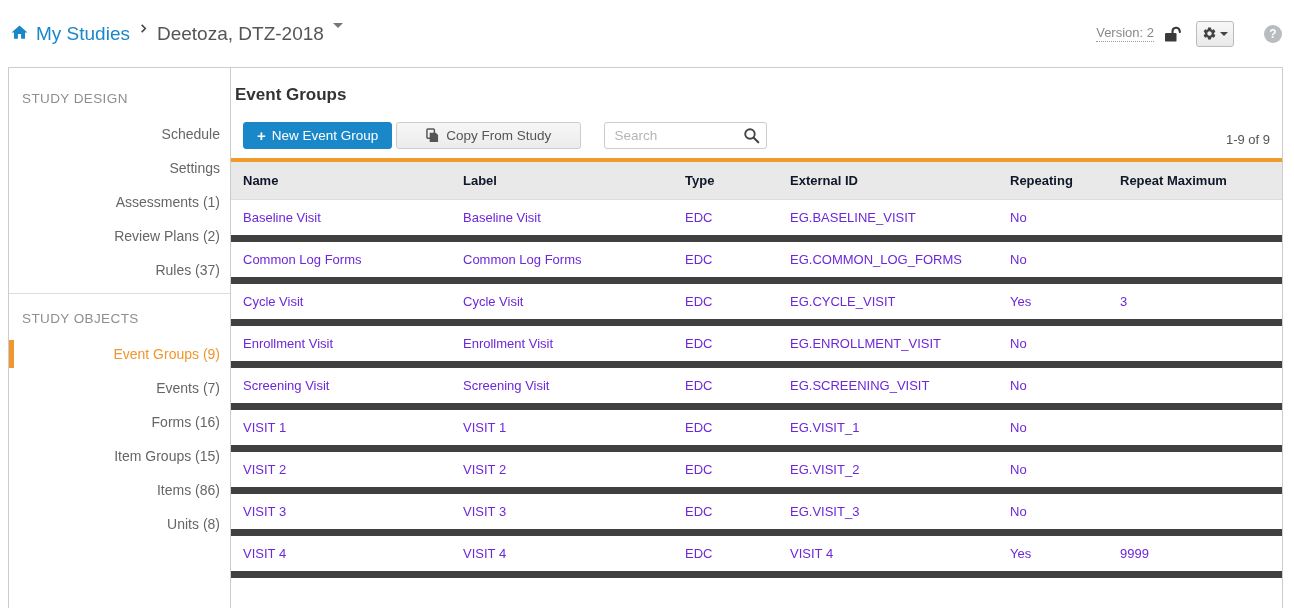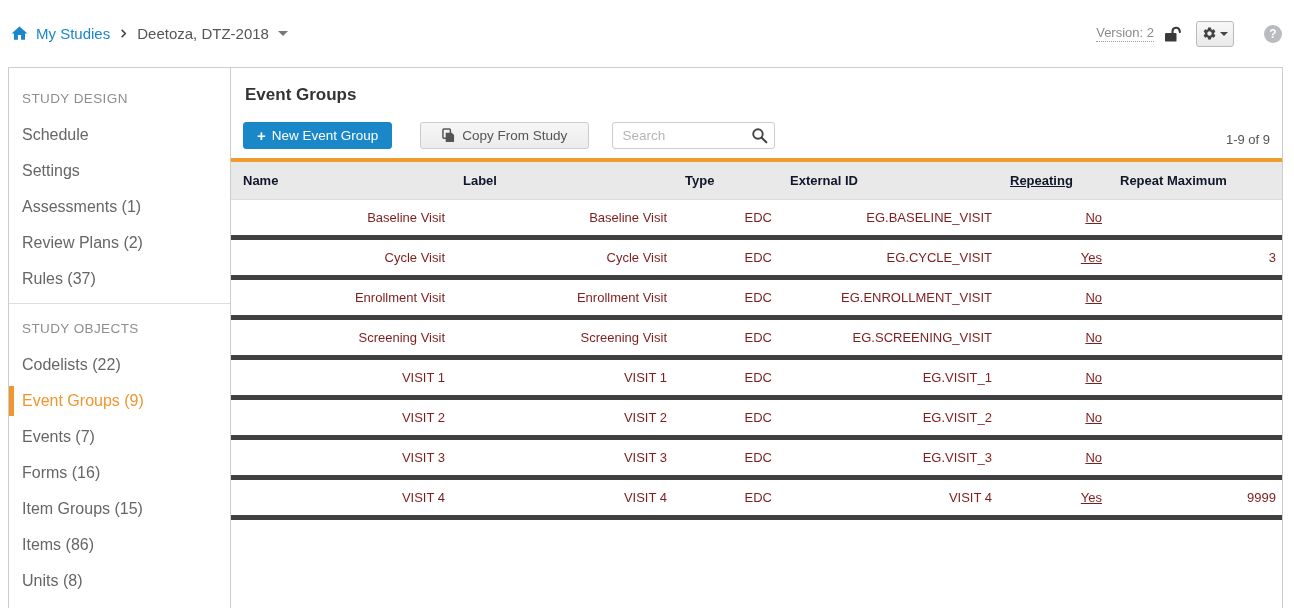--- a/index.html
+++ b/index.html
@@ -1,21 +1,21 @@
 <!DOCTYPE html>
 <html><head>
 <meta charset="utf-8">
 <style>
   * { margin:0; padding:0; box-sizing:border-box; }
   html,body { width:1294px; height:608px; background:#fff; overflow:hidden;
     font-family:"Liberation Sans", sans-serif; }
 
   
   .topbar { height:67px; display:flex; align-items:center; padding:0 12px 0 10px; background:#fff; }
-  .breadcrumb { display:flex; align-items:center; gap:7px; font-size:15px; }
+  .breadcrumb { display:flex; align-items:flex-start; gap:7px; font-size:19px; }
   .home-icon { width:19px; height:19px; display:block; cursor:pointer; }
   .crumb-link { color:#1a87c9; text-decoration:none; cursor:pointer; }
   .crumb-sep { width:11px; height:11px; display:block; margin:0 1px; }
   .crumb-study { color:#555; cursor:pointer; }
   .caret-down { width:0; height:0; border-left:5px solid transparent; border-right:5px solid transparent;
     border-top:5px solid #777; display:inline-block; margin-left:2px; cursor:pointer; }
   .topbar-right { margin-left:auto; display:flex; align-items:center; }
   .version { font-size:13px; color:#8a8a8a; border-bottom:1px dotted #9a9a9a; padding-bottom:1px; cursor:pointer; }
   .lock-icon { width:20px; height:18px; margin-left:10px; display:block; cursor:pointer; }
   .gear-btn { margin-left:12px; width:38px; height:26px; background:linear-gradient(#f8f8f8,#e9e9e9);
@@ -27,55 +27,55 @@
   .help-circle { margin-left:30px; width:18px; height:18px; border-radius:50%; background:#b9bcbe;
     color:#fff; font-size:12px; font-weight:bold; display:flex; align-items:center; justify-content:center;
     cursor:pointer; }
 
   
   .panel { margin:0 11px 0 8px; height:554px; border:1px solid #ccc; display:flex; background:#fff; }
 
   
   .sidebar { width:222px; border-right:1px solid #ccc; padding-top:12px; flex-shrink:0; }
   .sb-title { padding:11px 10px 11px 13px; font-size:13.5px; color:#8e8e8e; letter-spacing:.4px; }
-  .sb-item { position:relative; padding:9px 10px 9px 13px; font-size:16px; color:#666; cursor:pointer; }
+  .sb-item { position:relative; padding:9px 10px 9px 13px; font-size:14px; color:#666; cursor:pointer;text-align:right; }
   .sb-item.active { color:#f0962d; }
   .sb-item.active::before { content:""; position:absolute; left:0; top:3px; bottom:3px; width:5px; background:#f0962d; }
   .sb-divider { border-top:1px solid #ddd; margin:6px 0; }
 
   
   .main { flex:1; min-width:0; }
-  .page-title { font-size:17px; font-weight:bold; color:#333; margin:17px 12px 0 14px; }
+  .page-title { font-size:17px; font-weight:bold; color:#333; margin:17px 12px 0 4px; }
   .toolbar { display:flex; align-items:center; margin:17px 12px 9px 12px; }
   .btn { height:27px; font-size:13.5px; border-radius:3px; display:inline-flex; align-items:center;
     cursor:pointer; font-family:"Liberation Sans", sans-serif; }
   .btn-blue { background:#1a87c9; border:1px solid #1a87c9; color:#fff; padding:0 13px; }
   .btn-blue .plus { font-weight:bold; font-size:15px; margin-right:6px; }
   .btn-gray { background:linear-gradient(#f6f6f6,#ececec); border:1px solid #ccc; color:#555;
-    padding:0 21px; margin-left:28px; }
+    padding:0 29px; margin-left:4px; }
   .btn-gray svg { width:13px; height:15px; margin-right:7px; }
   .search-box { margin-left:23px; position:relative; width:163px; height:27px; }
   .search-box input { width:100%; height:100%; border:1px solid #ccc; border-radius:3px;
     padding:0 42px 0 9px; font-size:13.5px; color:#555; outline:none;
     font-family:"Liberation Sans", sans-serif; }
   .search-box input::placeholder { color:#b5b5b5; }
   .search-glyph { position:absolute; right:7px; top:5px; width:17px; height:17px; cursor:pointer; }
   .count { margin-left:auto; font-size:13px; color:#555; align-self:flex-end; padding-bottom:2px; }
 
   
   table { width:100%; border-collapse:collapse; border-top:4px solid #f09b2e; table-layout:fixed; }
   th { background:#e9e9e9; text-align:left; font-size:13px; color:#0f172a; font-weight:bold;
     padding:11px 6px 11px 12px; border-bottom:1px solid #ddd; cursor:pointer; }
-  td { font-size:13px; color:#7f1d1d; padding:10px 6px 10px 12px; border-bottom:5px solid #404040;
-    white-space:nowrap; overflow:hidden;text-align:right; }
+  td { font-size:13px; color:#6d28d9; padding:10px 6px 10px 12px; border-bottom:7px solid #404040;
+    white-space:nowrap; overflow:hidden; }
   th:nth-child(1), td:nth-child(1) { width:220px; }
   th:nth-child(2), td:nth-child(2) { width:222px; }
   th:nth-child(3), td:nth-child(3) { width:105px; }
   th:nth-child(4), td:nth-child(4) { width:220px; }
-  th:nth-child(5), td:nth-child(5) { width:110px;text-decoration:underline; }
+  th:nth-child(5), td:nth-child(5) { width:110px; }
   tbody tr { cursor:pointer; }
 </style>
 </head>
 <body>
 
 <div class="topbar">
   <div class="breadcrumb">
     <svg class="home-icon" viewBox="0 0 24 24">
       <path d="M10 20v-6h4v6h5v-8h3L12 3 2 12h3v8z" fill="#1a87c9"></path>
     </svg>
@@ -105,21 +105,20 @@
 <div class="panel">
   <div class="sidebar">
       <div class="sb-title">STUDY DESIGN</div>
       <div class="sb-item">Schedule</div>
       <div class="sb-item">Settings</div>
       <div class="sb-item">Assessments (1)</div>
       <div class="sb-item">Review Plans (2)</div>
       <div class="sb-item">Rules (37)</div>
       <div class="sb-divider"></div>
       <div class="sb-title">STUDY OBJECTS</div>
-      <div class="sb-item">Codelists (22)</div>
       <div class="sb-item active">Event Groups (9)</div>
       <div class="sb-item">Events (7)</div>
       <div class="sb-item">Forms (16)</div>
       <div class="sb-item">Item Groups (15)</div>
       <div class="sb-item">Items (86)</div>
       <div class="sb-item">Units (8)</div>
     </div>
   <div class="main">
     <div class="page-title">Event Groups</div>
     <div class="toolbar">
@@ -157,20 +156,28 @@
       <tbody id="tbody">
           <tr>
             <td>Baseline Visit</td>
             <td>Baseline Visit</td>
             <td>EDC</td>
             <td>EG.BASELINE_VISIT</td>
             <td>No</td>
             <td></td>
           </tr>
           <tr>
+            <td>Common Log Forms</td>
+            <td>Common Log Forms</td>
+            <td>EDC</td>
+            <td>EG.COMMON_LOG_FORMS</td>
+            <td>No</td>
+            <td></td>
+          </tr>
+          <tr>
             <td>Cycle Visit</td>
             <td>Cycle Visit</td>
             <td>EDC</td>
             <td>EG.CYCLE_VISIT</td>
             <td>Yes</td>
             <td>3</td>
           </tr>
           <tr>
             <td>Enrollment Visit</td>
             <td>Enrollment Visit</td>

